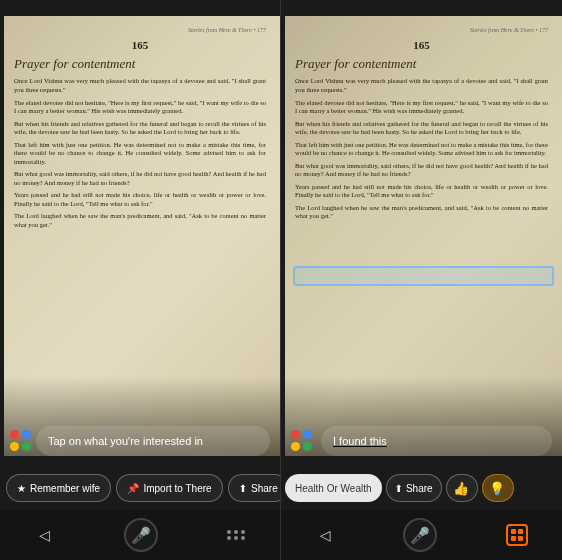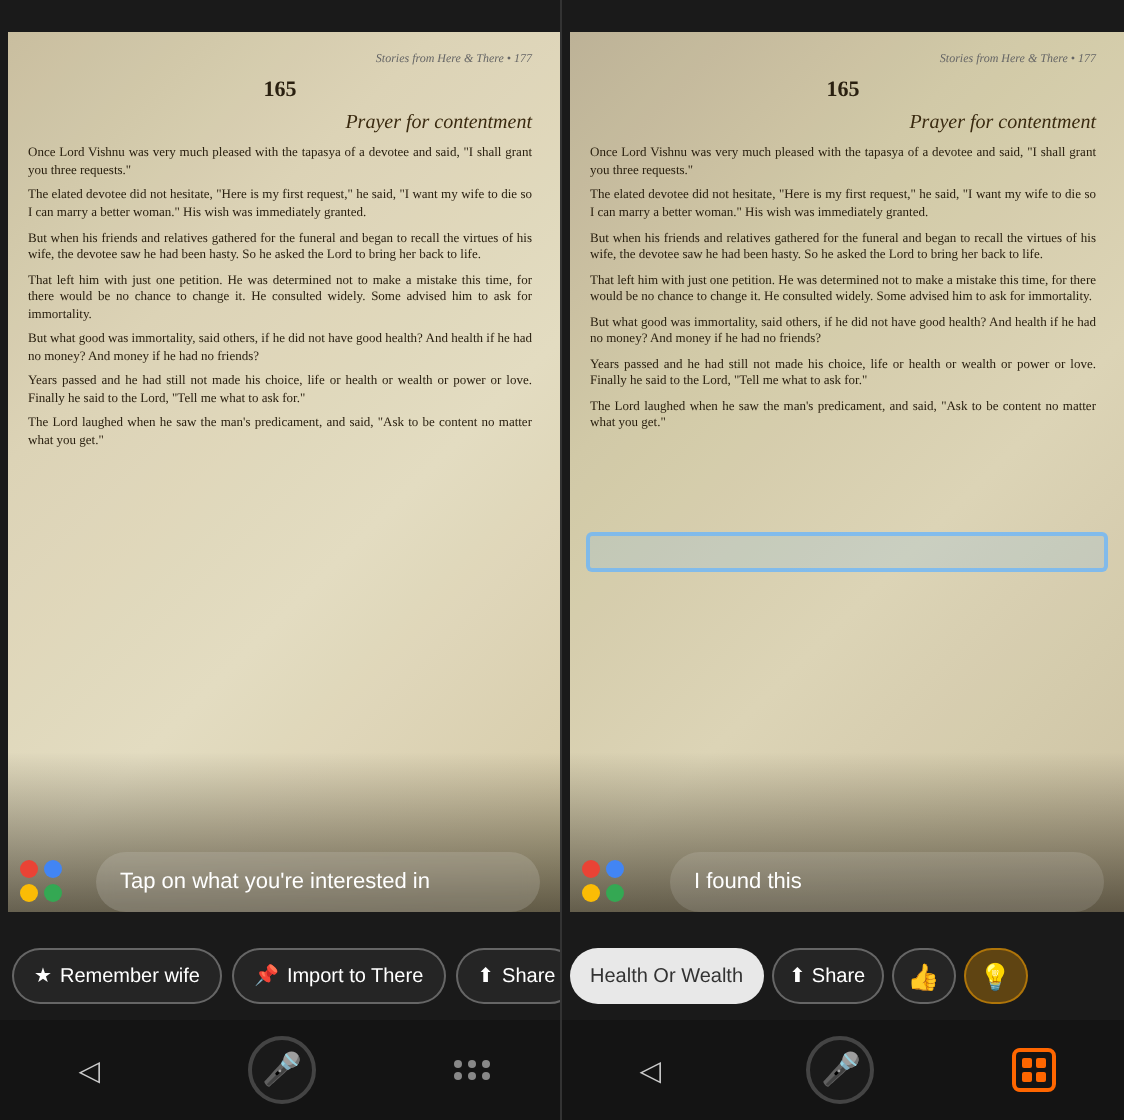--- a/index.html
+++ b/index.html
@@ -72,23 +72,23 @@
     }
 
     .book-chapter-num {
       text-align: center;
       font-size: 11px;
       font-weight: bold;
       margin: 4px 0 2px;
     }
 
     .book-chapter-title {
-      text-align: right;
+      text-align: left;
       font-style: italic;
-      font-size: 10px;
+      font-size: 13px;
       margin-bottom: 5px;
       color: #3a2a10;
     }
 
     .book-paragraph {
       margin-bottom: 3.5px;
       text-align: justify;
     }
 
     
@@ -103,21 +103,21 @@
 
     
     .lens-bar {
       position: absolute;
       bottom: 100px;
       left: 0; right: 0;
       height: 38px;
       display: flex;
       align-items: center;
       padding: 0 10px;
-      gap: 16px;
+      gap: 4px;
       z-index: 10;
       text-align: right;
     }
 
     .google-dots {
       width: 22px;
       height: 22px;
       flex-shrink: 0;
       display: grid;
       grid-template-columns: 1fr 1fr;
@@ -289,22 +289,23 @@
     }
 
     .right-lens-bar {
       position: absolute;
       bottom: 100px;
       left: 0; right: 0;
       height: 38px;
       display: flex;
       align-items: center;
       padding: 0 10px;
-      gap: 22px;
+      gap: 8px;
       z-index: 10;
+      text-decoration: underline;
     }
 
     .right-found-chip {
       flex: 1;
       background: rgba(255,255,255,0.12);
       border-radius: 20px;
       height: 30px;
       display: flex;
       align-items: center;
       padding: 0 12px;

